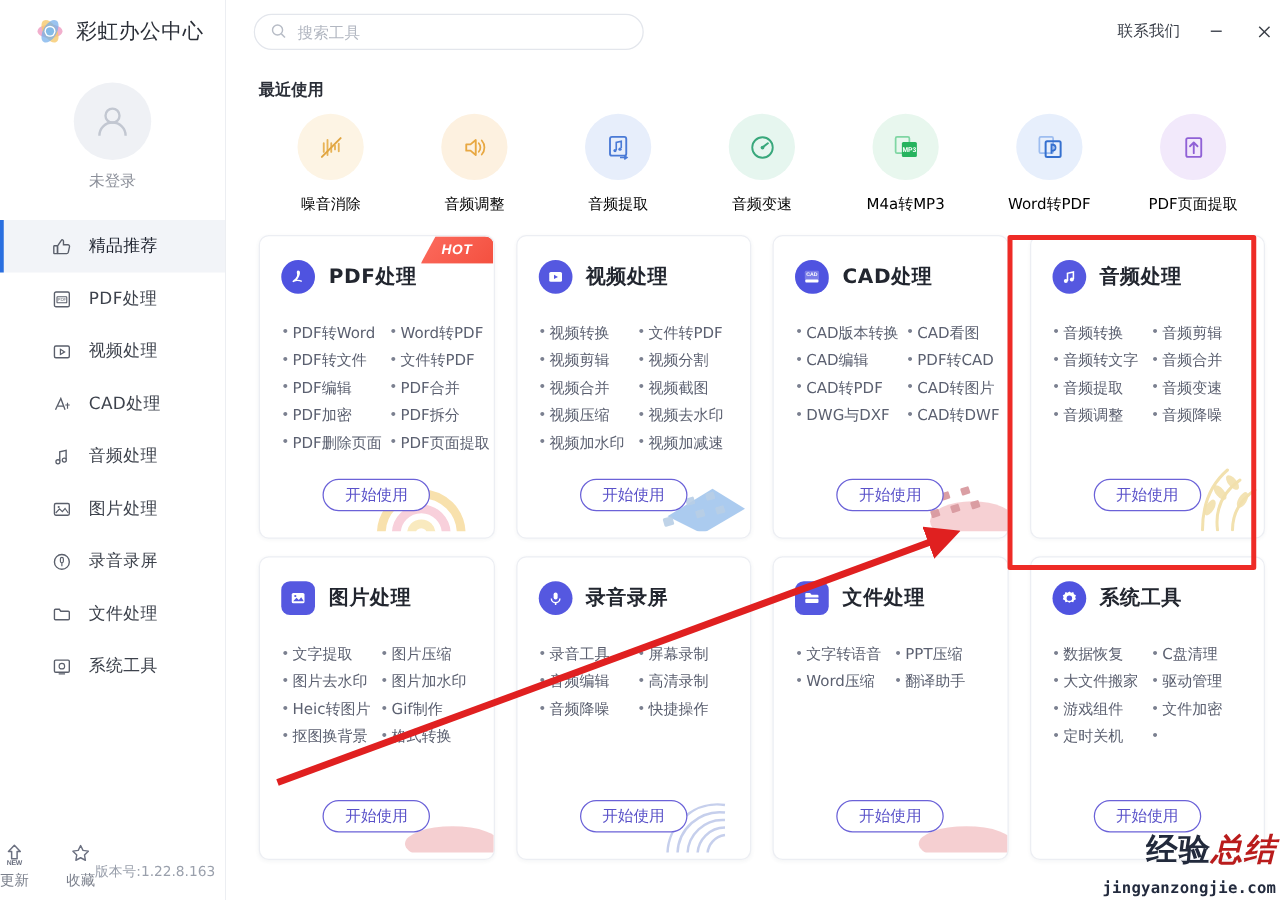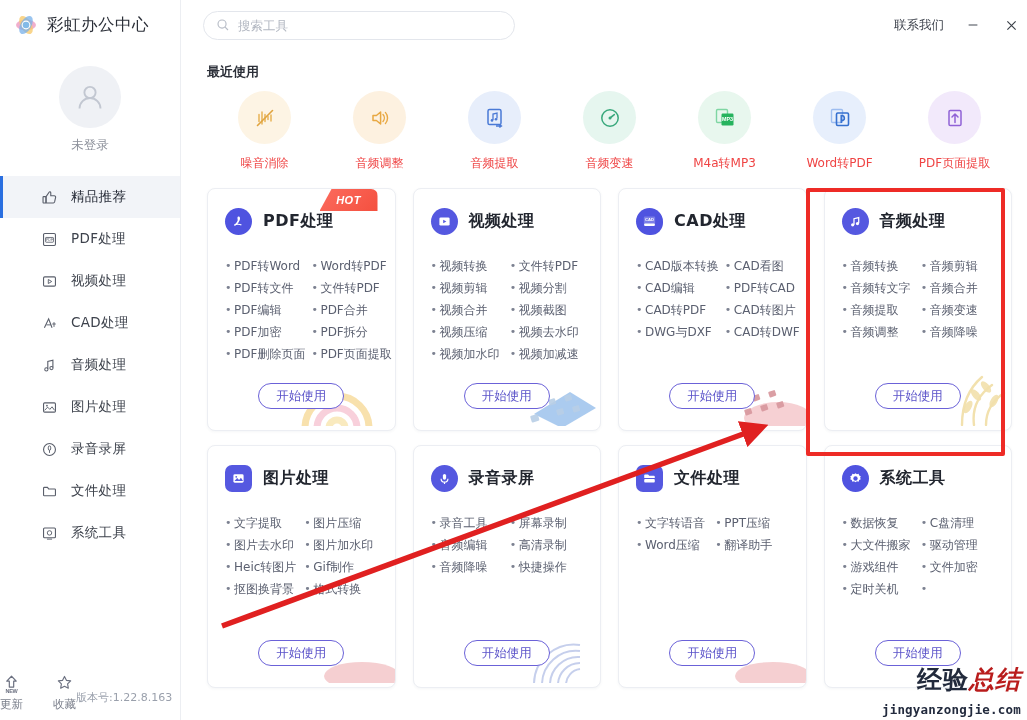--- a/index.html
+++ b/index.html
@@ -20,21 +20,21 @@
   .sidebar {
     width: 181px; height: 720px;
     background: #ffffff;
     border-right: 1px solid #eceef2;
     position: relative;
     flex: 0 0 181px;
   }
   .brand {
     height: 50px;
     display: flex; align-items: center;
-    padding-left: 14px;
+    padding-left: 28px;
     gap: 9px;
   }
   .brand-logo { width: 24px; height: 24px; position: relative; flex: 0 0 24px; }
   .brand-title {
     font-size: 16.5px; color: #2b2f38; letter-spacing: .5px;
     font-family: "DejaVu Sans", sans-serif;
   }
 
   .profile {
     padding-top: 16px;
@@ -166,21 +166,21 @@
   .recent-item {
     width: 115px;
     display: flex; flex-direction: column; align-items: center;
     cursor: pointer;
   }
   .recent-ico {
     width: 53px; height: 53px; border-radius: 50%;
     display: flex; align-items: center; justify-content: center;
   }
   .recent-lbl {
-    margin-top: 11px; font-size: 12px; color: #ef4444;
+    margin-top: 11px; font-size: 12px; color: #000000;
     font-family: "DejaVu Sans", sans-serif; white-space: nowrap;
   }
 
   
   .cards {
     display: grid;
     grid-template-columns: repeat(4, 1fr);
     gap: 14px 17px;
     margin-top: 16px;
     padding: 0 2px;
@@ -227,21 +227,21 @@
     bottom: 21px;
     width: 86px; height: 26px;
     border: 1px solid #6b62d8; border-radius: 13px;
     background: #fff;
     display: flex; align-items: center; justify-content: center;
     font-size: 12.5px; color: #5a52c9;
     font-family: "DejaVu Sans", sans-serif;
     z-index: 3; cursor: pointer;
   }
   .hot-badge {
-    position: absolute; right: 17px; top: 0;
+    position: absolute; right: 0; top: 0;
     width: 58px; height: 22px;
     background: linear-gradient(135deg,#fc6b5e 0%,#f4503f 100%);
     border-top-right-radius: 7px;
     color: #fff; font-size: 11px; font-weight: bold; font-style: italic;
     display: flex; align-items: center; justify-content: center;
     font-family: "Liberation Sans", sans-serif;
     clip-path: polygon(12px 0, 100% 0, 100% 100%, 0 100%);
     letter-spacing: .5px;
   }
   .deco { position: absolute; bottom: 0; right: 0; pointer-events: none; z-index: 1;}

